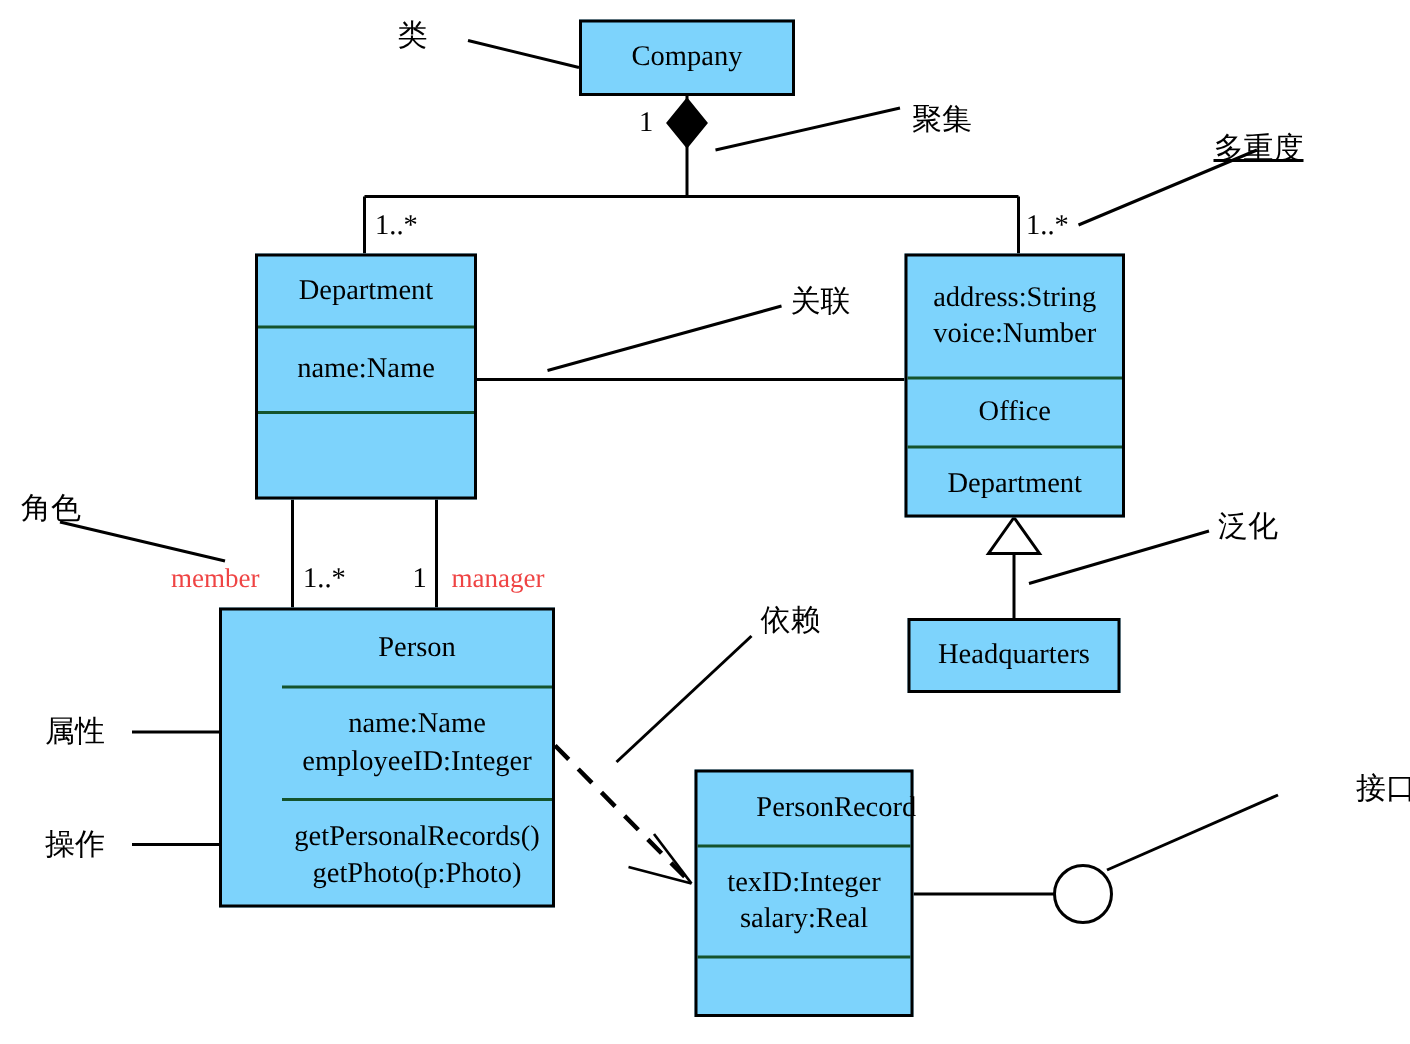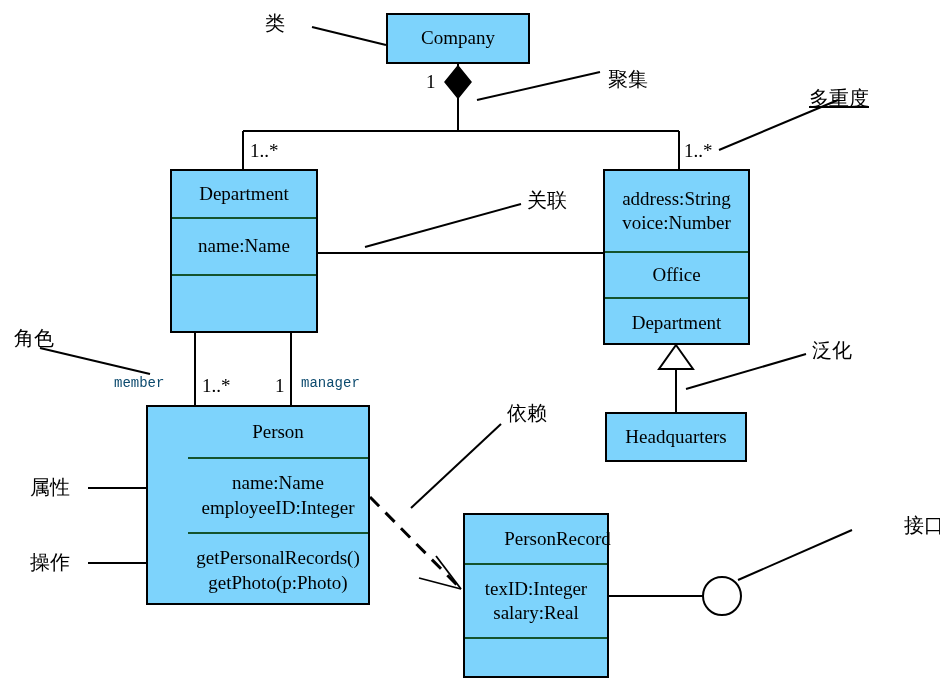--- a/index.html
+++ b/index.html
@@ -55,23 +55,23 @@
   }
   .mult-label {
     position: absolute;
     font-family: "Liberation Serif", "DejaVu Serif", serif;
     font-size: 19px;
     color: #000000;
     white-space: nowrap;
   }
   .role-label {
     position: absolute;
-    font-family: Liberation Mono, monospace;
-    font-size: 14px;
-    color: #0c4a6e;
+    font-family: Liberation Serif, serif;
+    font-size: 18px;
+    color: #ef4444;
     white-space: nowrap;
   }
 </style>
 </head>
 <body>
 
 <div id="canvas">
 
   <svg class="layer" viewBox="0 0 940 696" xmlns="http://www.w3.org/2000/svg">
 

